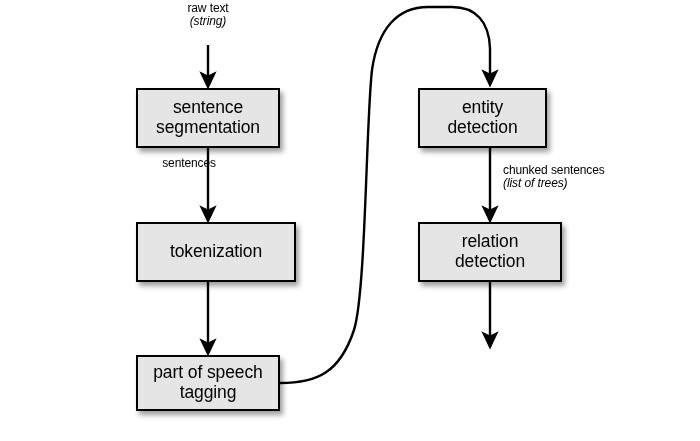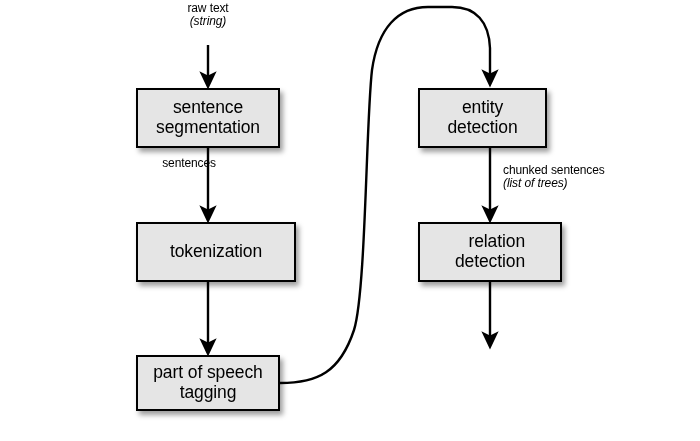--- a/index.html
+++ b/index.html
@@ -105,21 +105,21 @@
   <div class="node" style="left:136px; top:355px; width:144px; height:56px;">
     <span class="node-label">part of speech
 tagging</span>
   </div>
 
   <div class="node" style="left:418px; top:88px; width:129px; height:60px;">
     <span class="node-label">entity
 detection</span>
   </div>
 
-  <div class="node" style="left:418px; top:222px; width:144px; height:60px;text-align:right;">
+  <div class="node" style="left:418px; top:222px; width:144px; height:60px;">
     <span class="node-label">relation
 detection</span>
   </div>
 
   <div class="edge-label al-center" style="left:110px; top:2px; width:196px;">
     <span class="t1">raw text</span>
     <span class="t2">(string)</span>
   </div>
 
   <div class="edge-label al-right" style="left:0px; top:157px; width:196px;margin-left:20px;">

